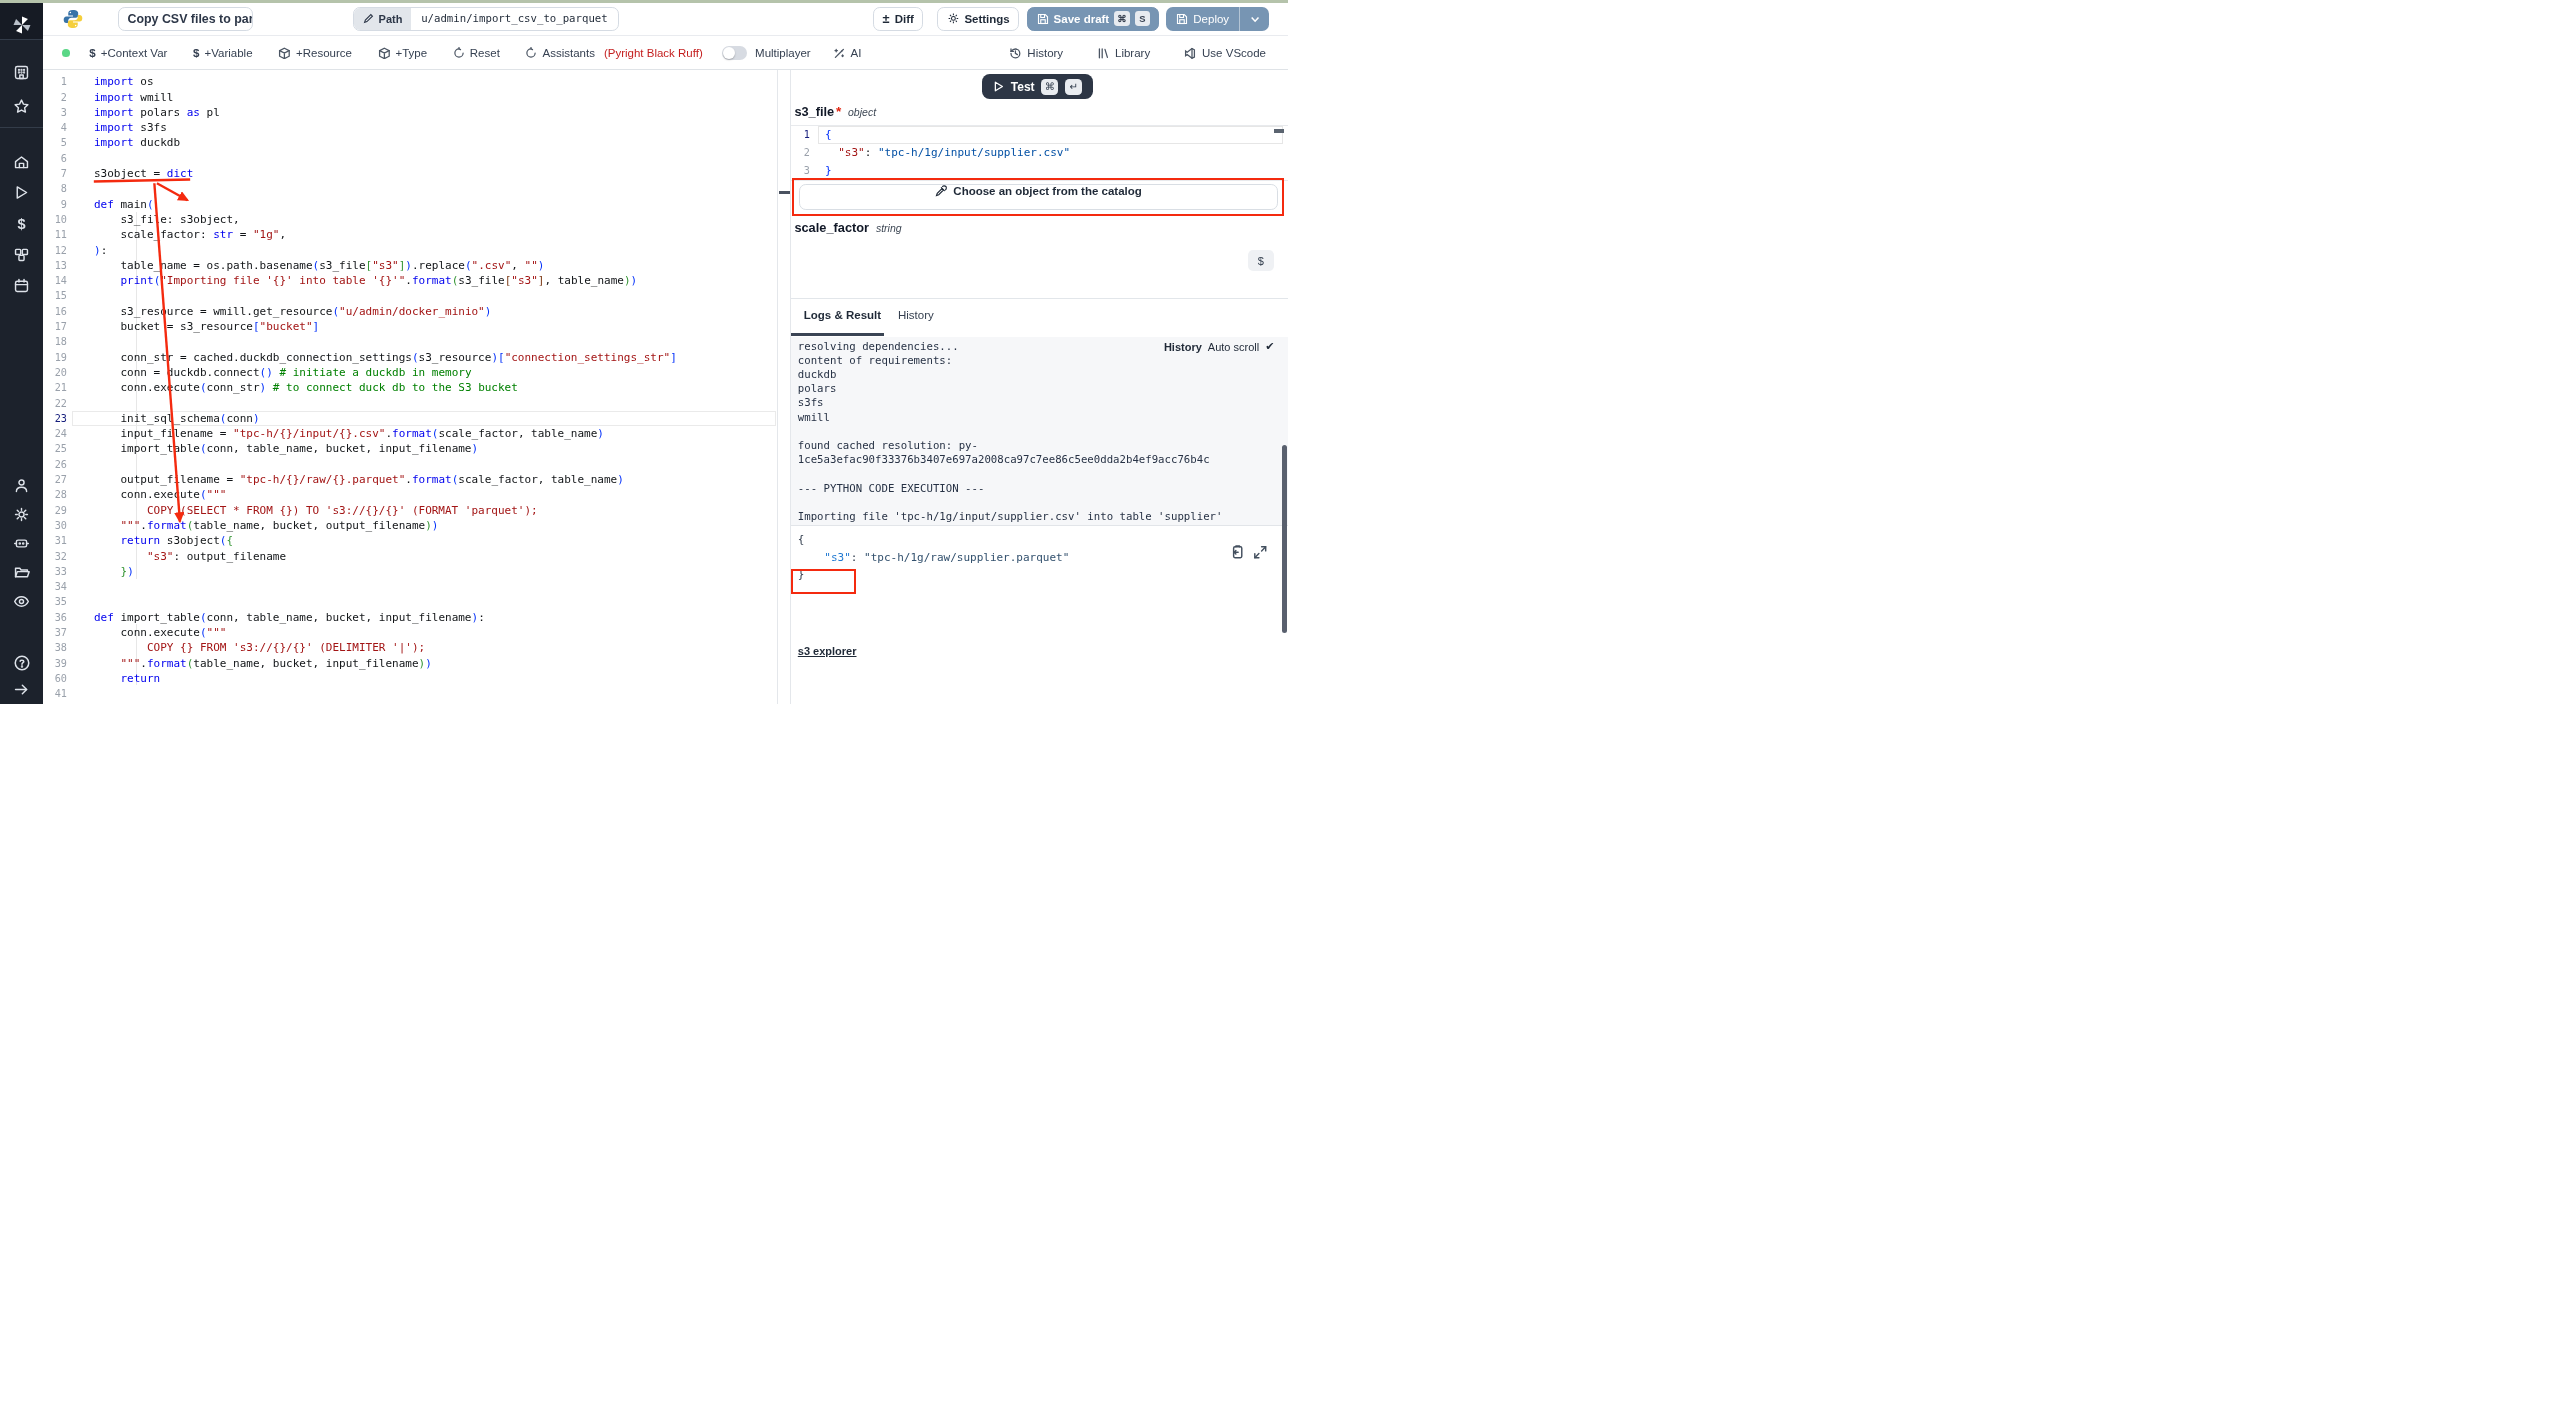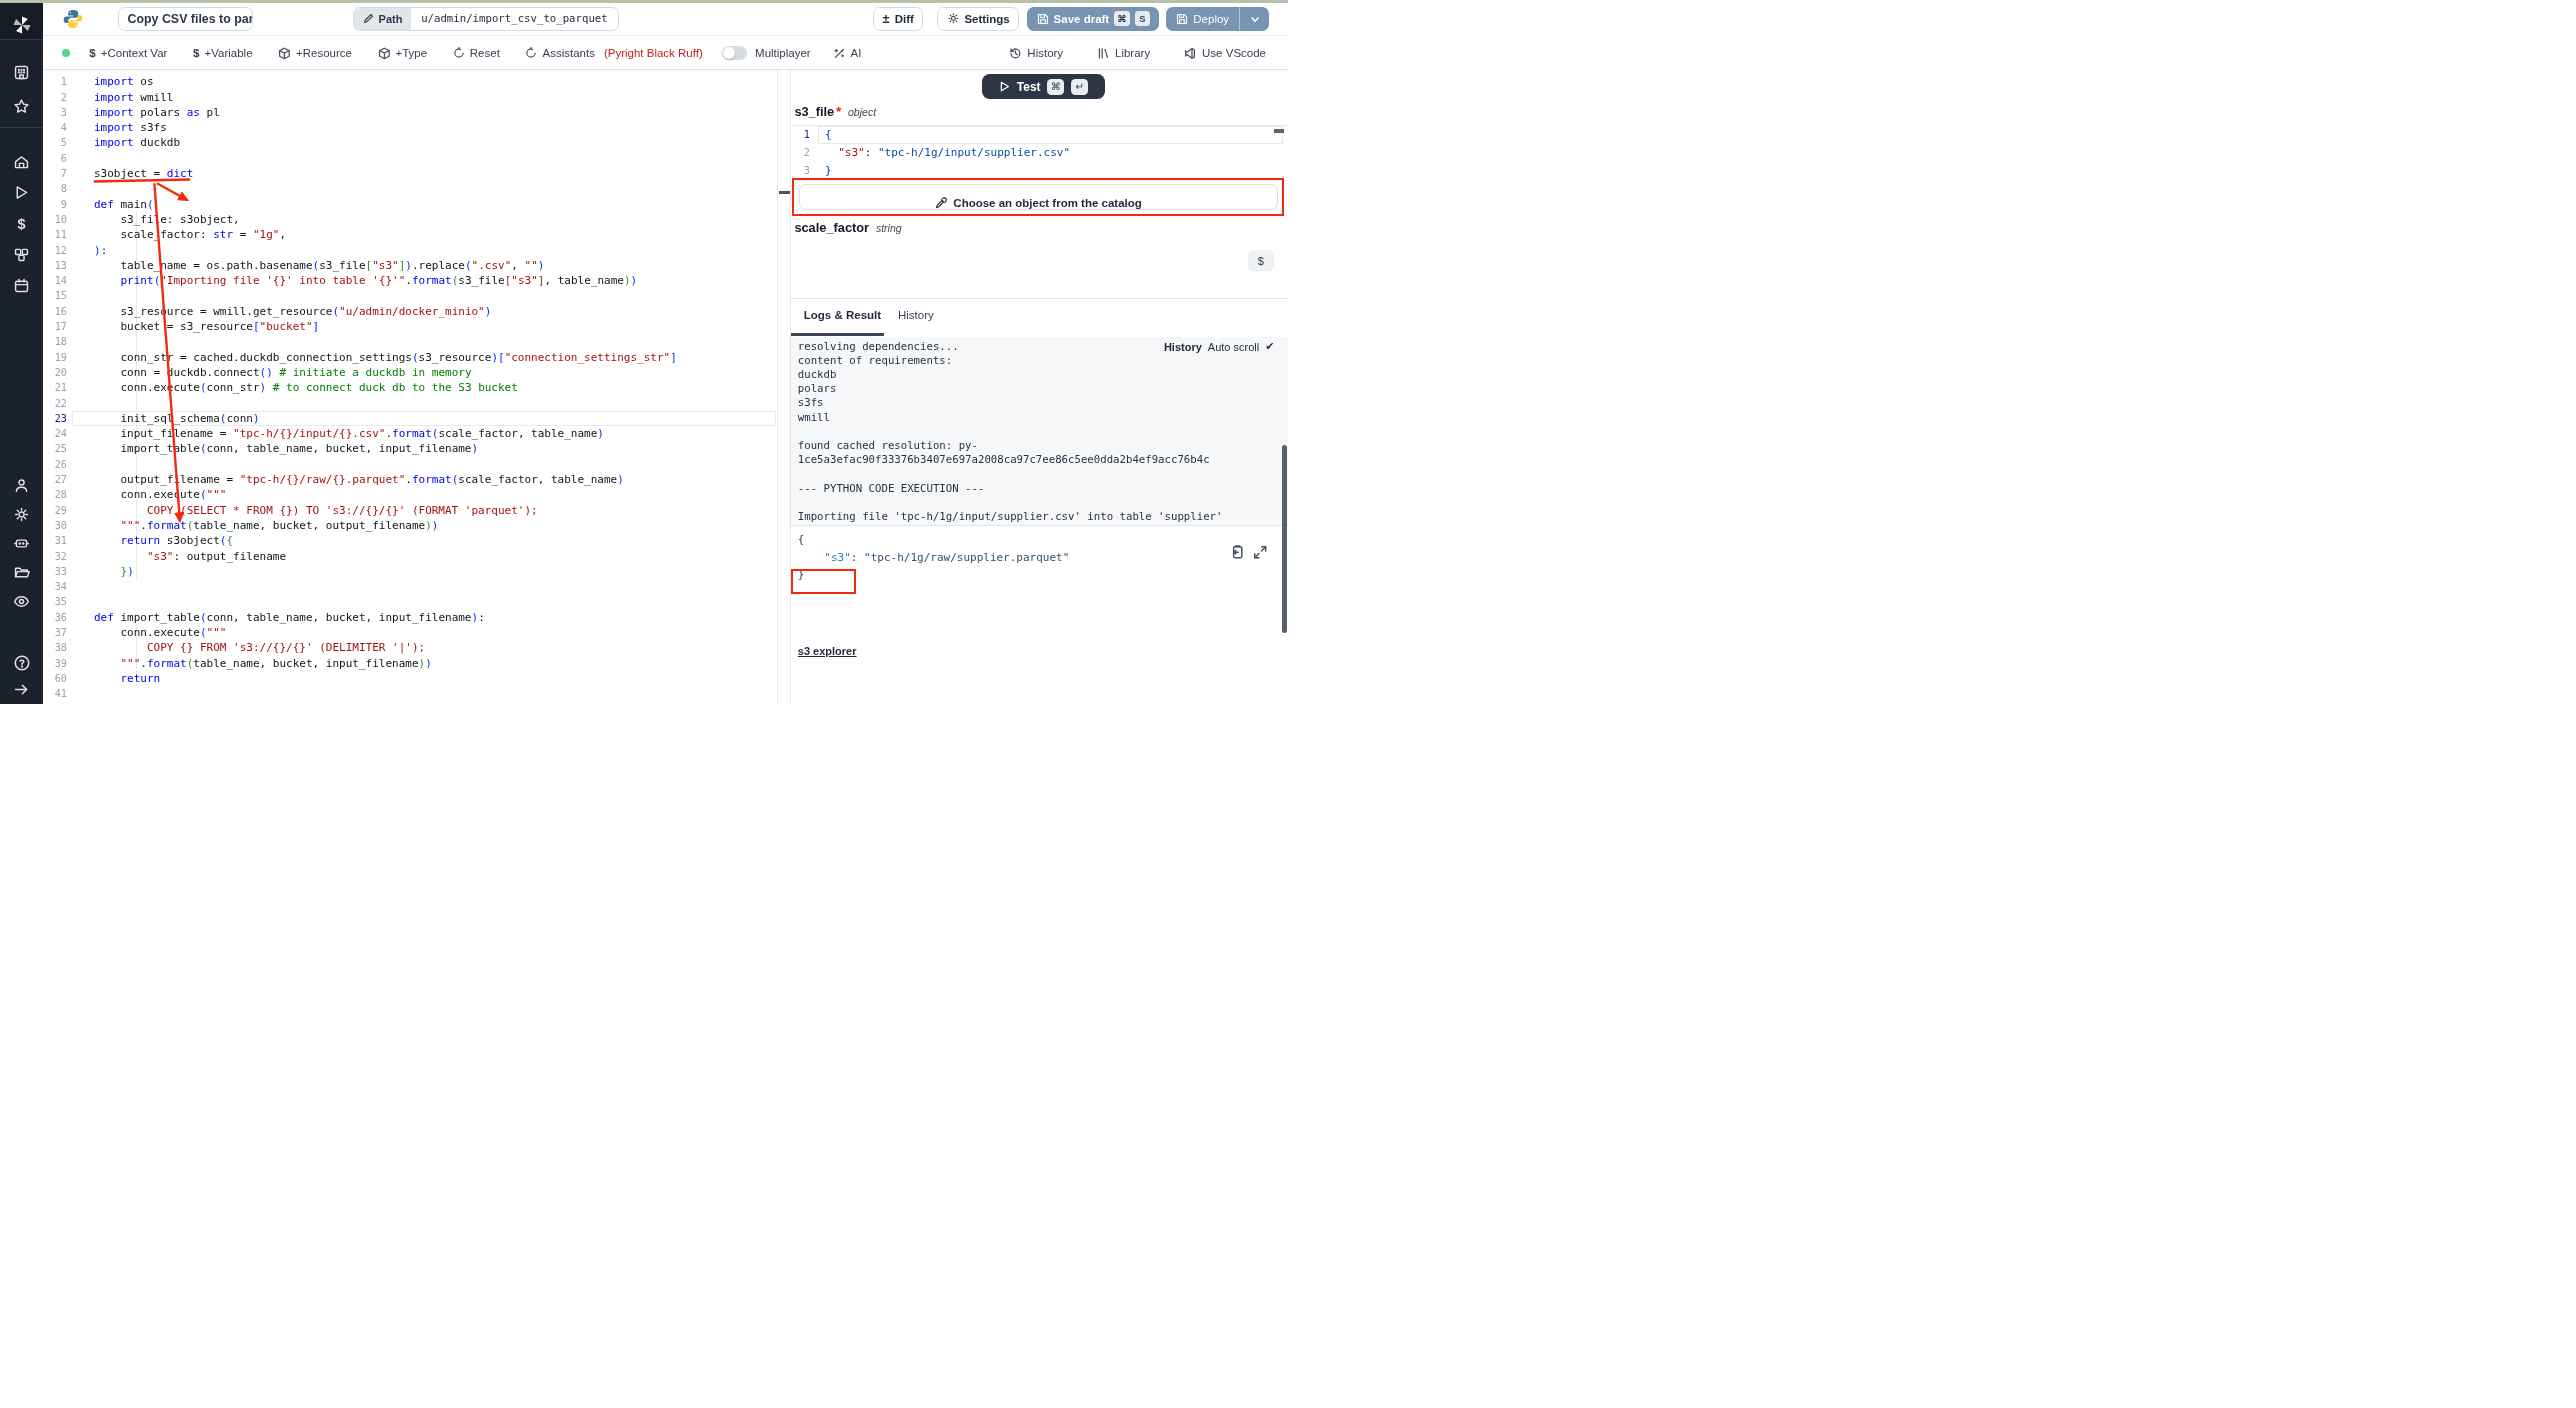--- a/index.html
+++ b/index.html
@@ -60,35 +60,35 @@
   .tk-rb{color:#303c4c}.tk-rk{color:#1f78d1}.tk-rv{color:#33516e}
 
   
   .splitter { position:absolute; left:777px; top:70px; width:13.6px; height:634px; background:#fff;
      border-left:0.9px solid #e4e7eb; border-right:0.9px solid #e4e7eb; cursor:col-resize;}
   .splitter .dash { position:absolute; left:0.9px; top:121px; width:11px; height:3.4px; background:#4a5260; }
 
   
   .rpanel { position:absolute; left:791px; top:70px; width:497px; height:634px; background:#fff; }
   .test-btn { position:absolute; left:191px; top:4.3px; height:25px; background:#2d3645; border-radius:7.7px; display:flex; align-items:center;
-      gap:6.8px; padding:0 17px; cursor:pointer; }
+      gap:6.8px; padding:0 11px; cursor:pointer; }
   .test-btn .tlabel { color:#fff; font-weight:bold; font-size:12px; }
   .test-key { background:#e9ecf0; border-radius:4.3px; width:17px; height:16px; display:flex; align-items:center; justify-content:center; font-size:10.2px; color:#2f3a4a;}
   .arg-label { position:absolute; left:3.4px; display:flex; align-items:baseline; gap:6.8px; }
   .arg-label .an { font-size:12.8px; font-weight:bold; color:#111827; }
   .arg-label .req { color:#e0240f; font-weight:bold; margin-left:-5.1px;}
   .arg-label .at { font-style:italic; font-size:10.5px; color:#3f4956; }
   .json-editor { position:absolute; left:0; top:55px; width:497px; border-top:0.9px solid #e8eaed; border-bottom:0.9px solid #e8eaed; }
   .json-line { position:relative; height:18px; line-height:18px; padding-left:34px; font-family:"DejaVu Sans Mono",monospace; font-size:11px; white-space:pre;}
   .json-line .ln { position:absolute; left:6.8px; top:0; width:12px; text-align:right; color:#9aa1ab; font-size:10.2px;}
   .json-line.active .ln { color:#151d7c; }
   .json-line.active::before { content:""; position:absolute; left:27px; right:5.1px; top:0; bottom:0; border:0.9px solid #e6e6e6;}
   .ruler-dash { position:absolute; right:4.3px; top:2.6px; width:10.2px; height:4.3px; background:#5b6470; }
   .choose-btn { position:absolute; left:7.7px; top:114px; width:479px; height:25.6px; border:0.9px solid #d9dee4; border-radius:6.8px; background:#fff;
-      display:flex; align-items:flex-end; justify-content:center; gap:6.8px; font-size:11.5px; font-weight:bold; color:#1f2937; cursor:pointer;}
+      display:flex; align-items:flex-start; justify-content:center; gap:6.8px; font-size:11.5px; font-weight:bold; color:#1f2937; cursor:pointer;}
   .scale-label { top:150px; }
   .text-input { position:absolute; left:2.6px; top:175px; width:489px; height:32px; border:0.9px solid #d5dbe3; border-radius:6.8px;
       font-size:11.5px; color:#1f2937; padding:0 41px 0 13.6px; outline:none; font-family:"Liberation Sans",sans-serif;}
   .var-badge { position:absolute; left:457px; top:180px; width:25.6px; height:21px; background:#eff1f4; border-radius:5.1px;
       display:flex; align-items:center; justify-content:center; font-size:11px; color:#2f3a4a; cursor:pointer;}
   .panel-sep { position:absolute; left:0; top:228px; width:497px; height:0.9px; background:#e2e6ea; }
   .tab { position:absolute; top:239px; font-size:11.5px; cursor:pointer; }
   .tab.t1 { left:12.8px; font-weight:bold; color:#1f2937;}
   .tab.t2 { left:107px; color:#374151; }
   .tab-underline { position:absolute; left:0; top:263px; width:93px; height:3px; background:#3a4454; }

